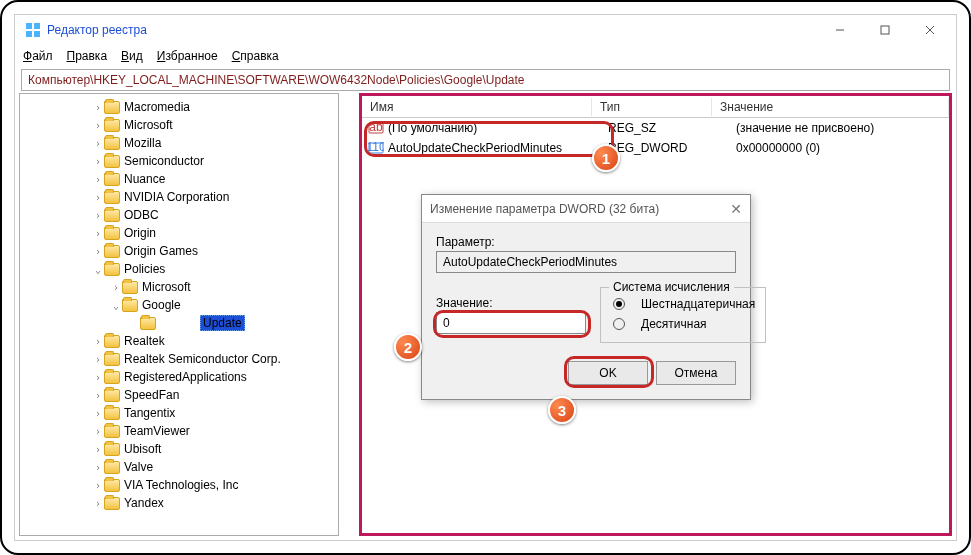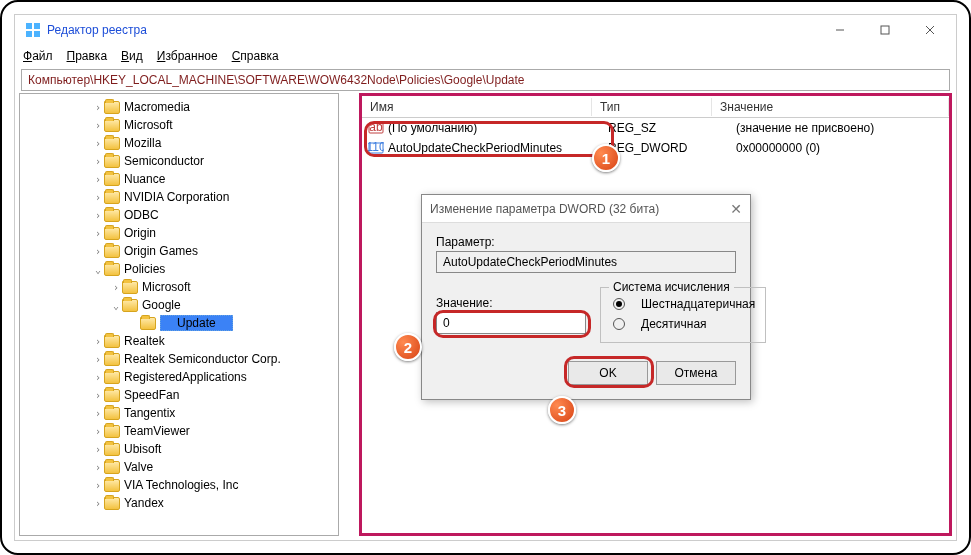--- a/index.html
+++ b/index.html
@@ -13,21 +13,21 @@
 .menubar { height:22px; padding:0 8px; display:flex; gap:14px; align-items:center;}
 .menubar span:first-letter { text-decoration: underline; }
 .path { border:1px solid #aaa; margin:2px 6px; padding:3px 6px; color:#7f1d1d; white-space:nowrap; overflow:hidden;}
 .panes { position:absolute; top:78px; bottom:4px; left:4px; right:4px; display:flex;}
 .tree { width:320px; border:1px solid #aaa; overflow:hidden; font-size:12px; padding-top:4px;}
 .list { flex:1; border:3px solid #be185d; margin-left:20px; position:relative;}
 .tree .row { display:flex; align-items:center; height:18px; white-space:nowrap;}
 .tree .tw { width:12px; text-align:center; color:#777; font-size:10px; font-family:monospace;}
 .tree .folder { width:16px; height:13px; display:inline-block; margin-right:4px; background:linear-gradient(#ffe9a8,#f3c23f); border:1px solid #d6a41e; border-radius:0 2px 2px 2px; position:relative;}
 .tree .folder::before { content:""; position:absolute; top:-3px; left:0; width:7px; height:3px; background:#f3c23f; border:1px solid #d6a41e; border-bottom:none; border-radius:2px 2px 0 0;}
-.tree .sel .lbl { background:#3b82f6; border:1px dotted #66a3e0; padding:0 16px;}
+.tree .sel .lbl { background:#1d4ed8; border:1px dotted #66a3e0; padding:0 2px;margin-left:40px;}
 .thdr { display:flex; border-bottom:1px solid #ccc; height:22px; align-items:center;}
 .thdr div { padding:2px 8px; border-right:1px solid #e5e5e5; color:#333;}
 .lrow { display:flex; align-items:center; height:20px;}
 .lrow .c1 { width:238px; padding-left:6px; display:flex; align-items:center; gap:4px; white-space:nowrap;}
 .lrow .c2 { width:128px; padding-left:8px;}
 .lrow .c3 { padding-left:8px;}
 .regicon { width:16px; height:16px; display:inline-block;}
 .highlight-red { position:absolute; border:3px solid #c62828; border-radius:10px; pointer-events:none;}
 .badge { position:absolute; width:28px; height:28px; border-radius:50%; background:radial-gradient(circle at 30% 30%, #ff8a50, #d84315); border:2px solid #fff; box-shadow:0 1px 3px rgba(0,0,0,.5); color:#fff; font-weight:bold; font-size:15px; display:flex; align-items:center; justify-content:center;}
 .dialog { position:absolute; background:#f0f0f0; border:1px solid #888; box-shadow:2px 2px 8px rgba(0,0,0,.25);}

